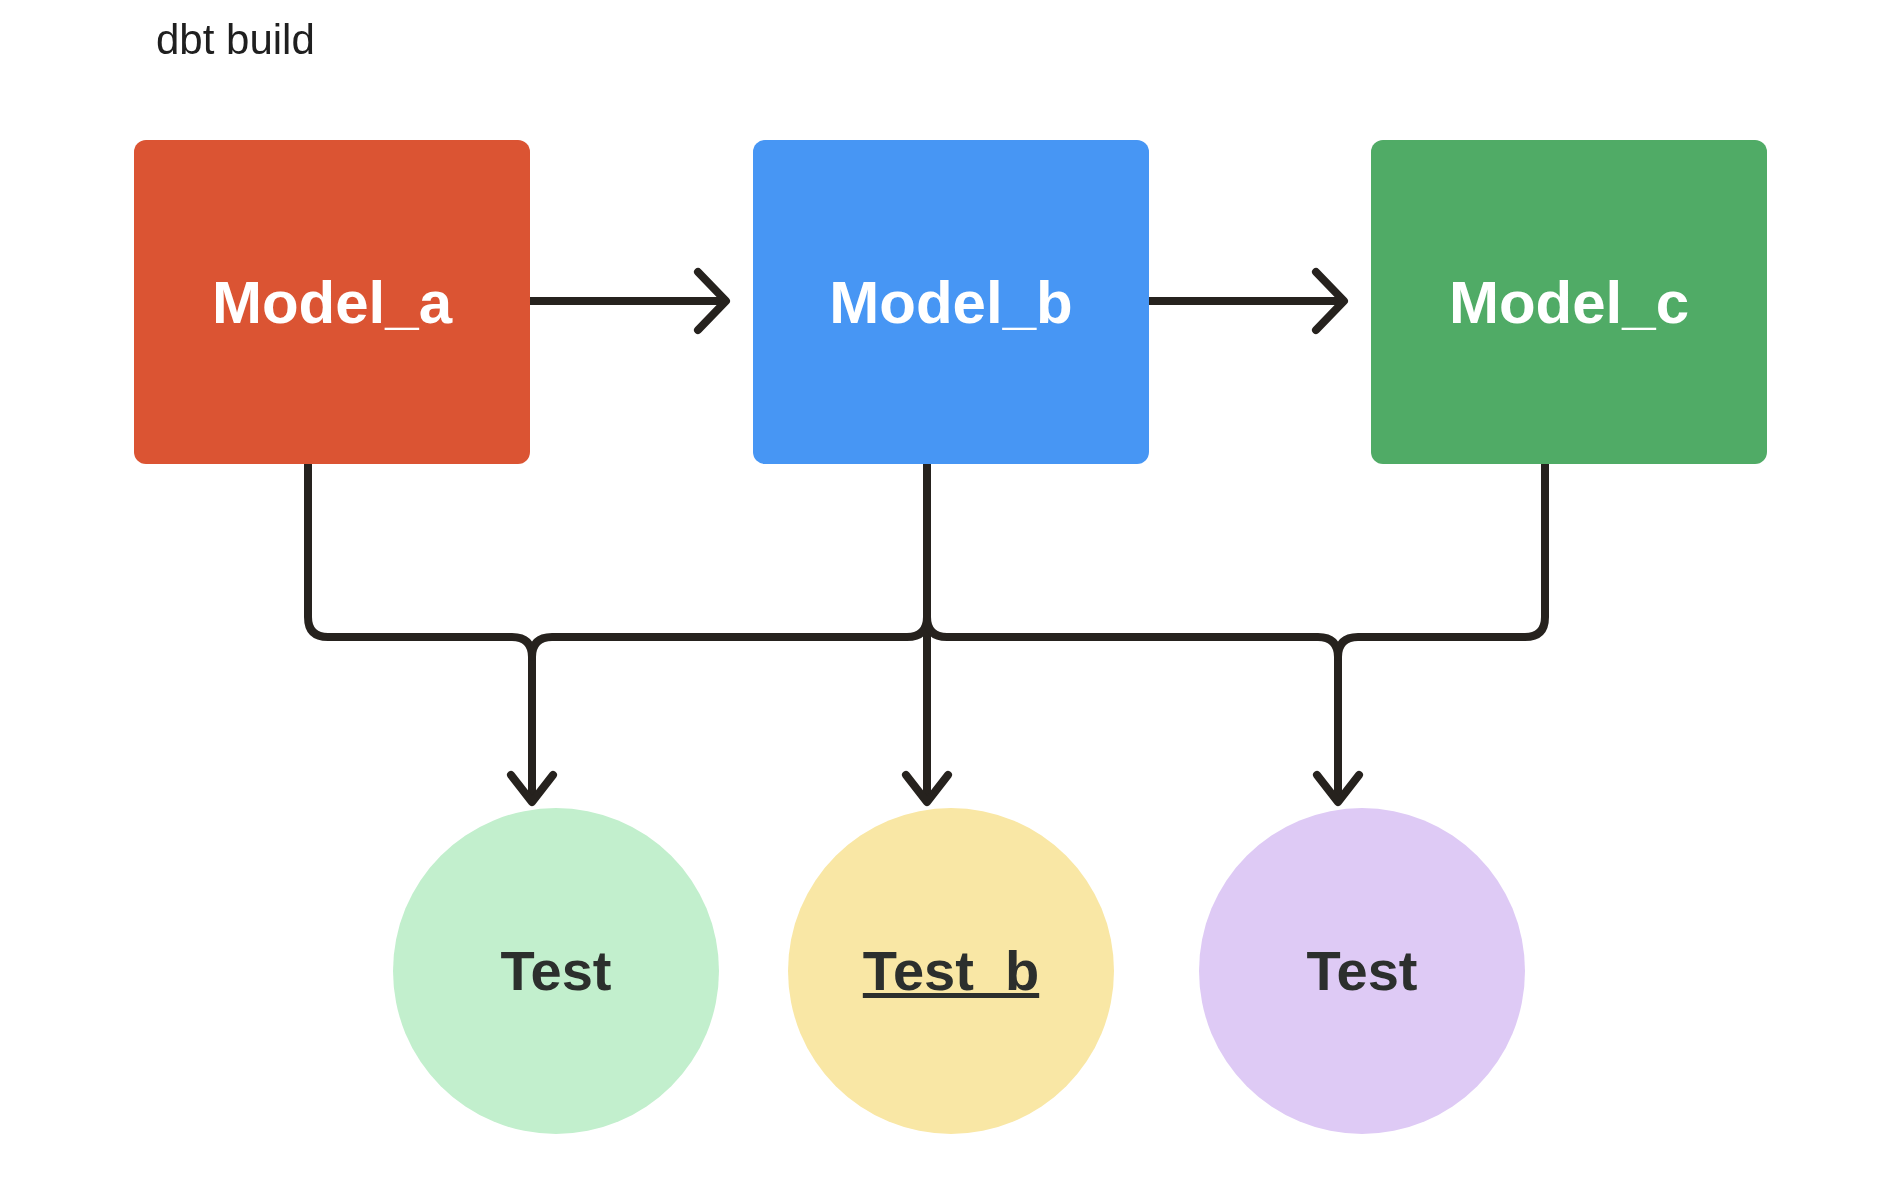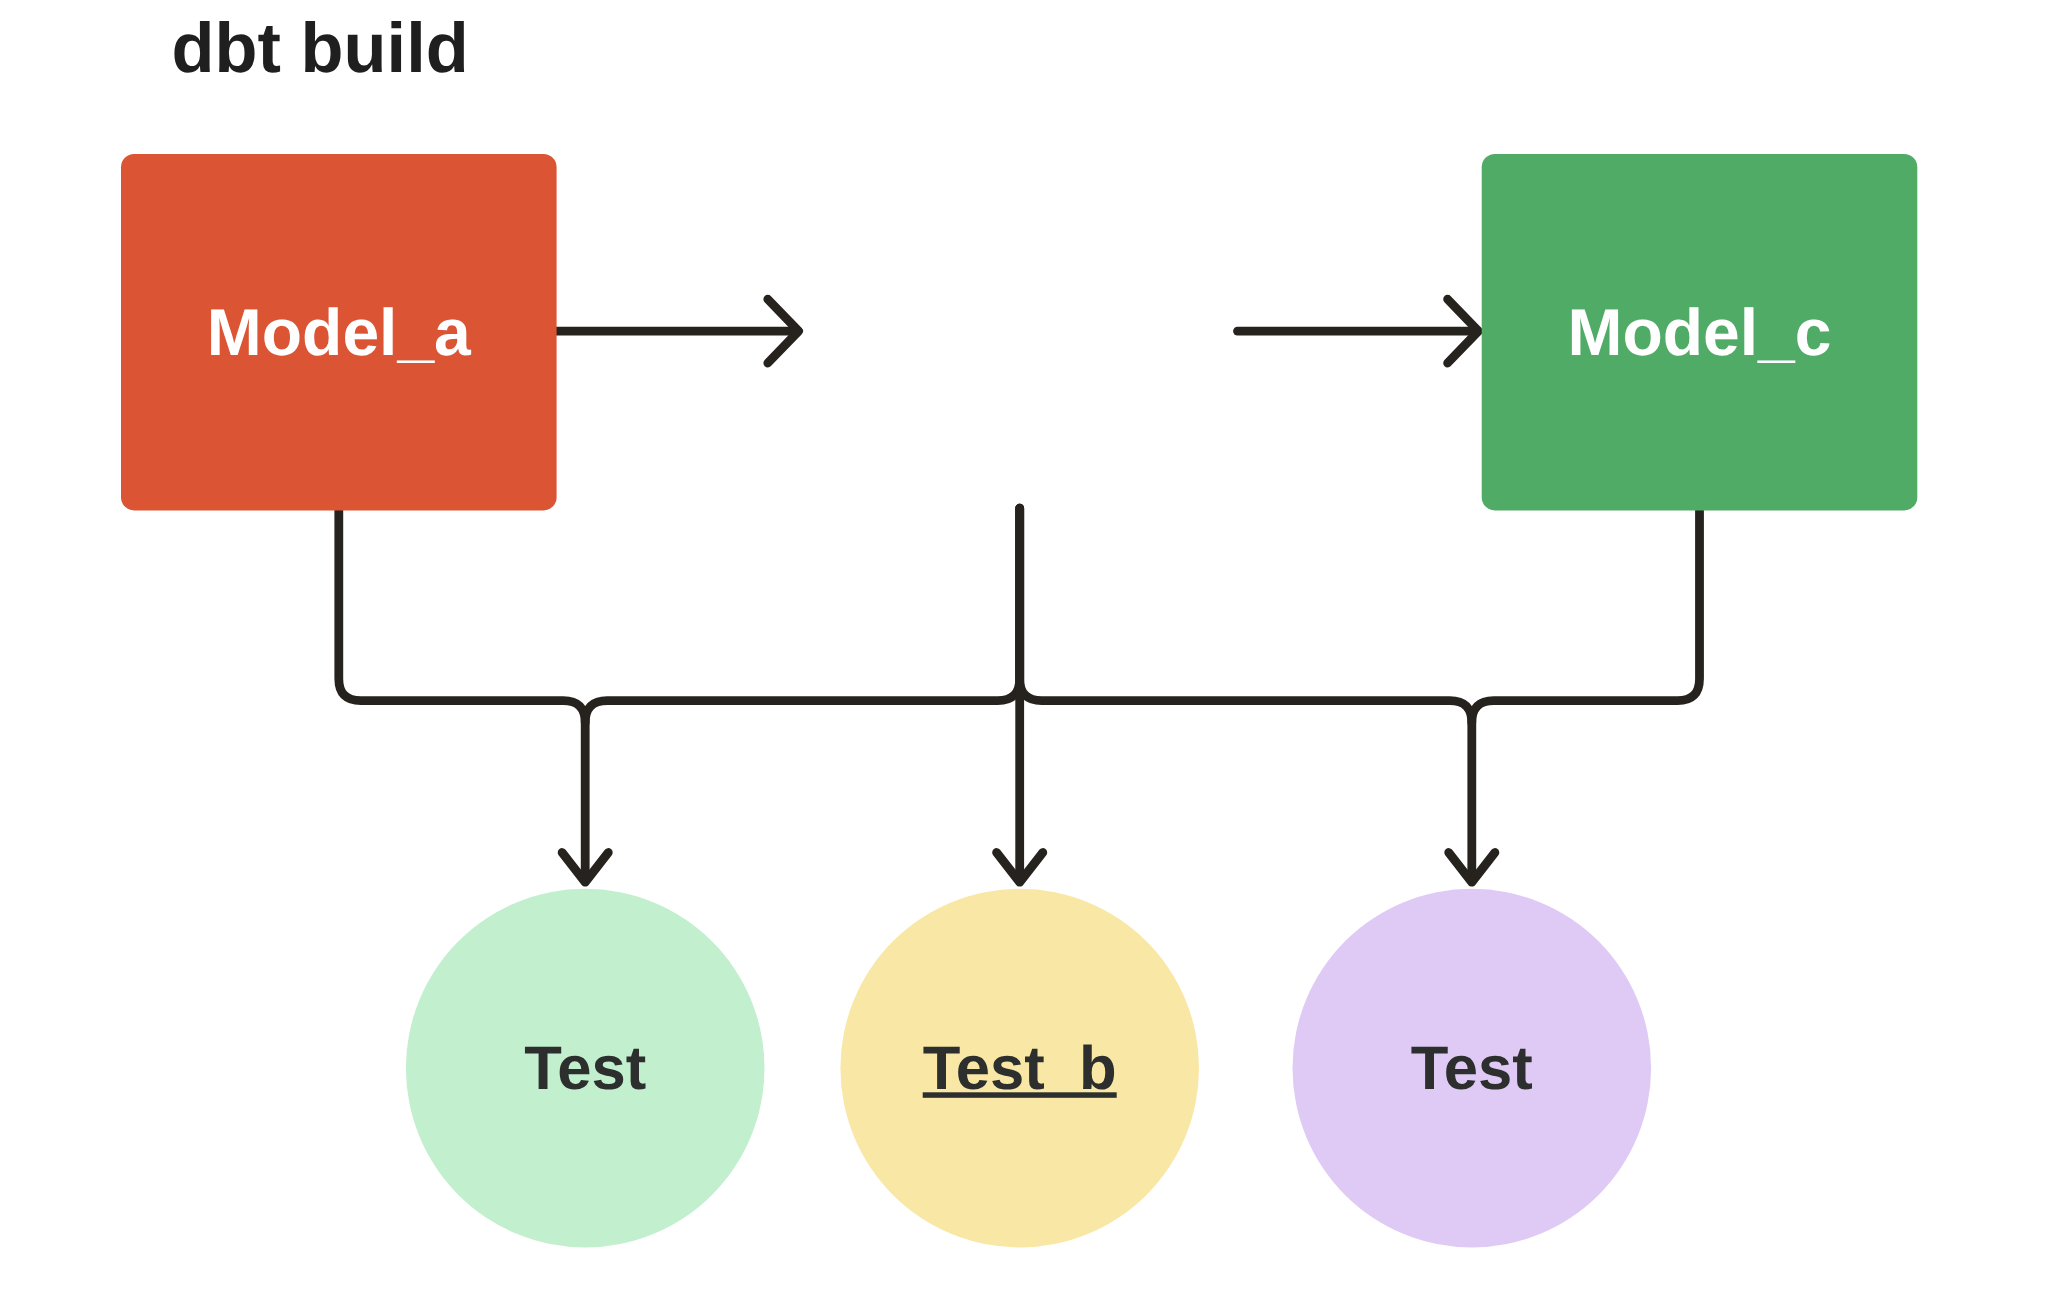--- a/index.html
+++ b/index.html
@@ -11,23 +11,23 @@
     position: relative;
     width: 1880px;
     height: 1186px;
     overflow: hidden;
     background: var(--color-background, #fff);
     font-family: "Liberation Sans", "DejaVu Sans", sans-serif;
   }
   .title {
     position: absolute;
     left: 156px;
-    top: 6px;
-    font-size: 64px;
-    font-weight: 700;
+    top: 16px;
+    font-size: 42px;
+    font-weight: 400;
     letter-spacing: 0px;
     color: var(--color-title-text, #1f1f1f);
     white-space: nowrap;
   }
   .edges {
     position: absolute;
     left: 0;
     top: 0;
     width: 1880px;
     height: 1186px;
@@ -38,20 +38,21 @@
     stroke-width: 8;
     stroke-linecap: round;
     stroke-linejoin: round;
   }
   .node {
     position: absolute;
     display: flex;
     flex-direction: column;
     align-items: center;
     justify-content: center;
+    margin-left: 24px;
   }
   .box {
     width: 396px;
     height: 324px;
     border-radius: 12px;
     color: var(--color-node-text-light, #fff);
     font-size: 60px;
     font-weight: 600;
   }
   .box-a { left: 110px; top: 140px; background: var(--color-model-a, #db5433); }
@@ -98,20 +99,23 @@
     <path class="edge" d="M 1545 462 V 617 Q 1545 637 1525 637 H 1358 Q 1338 637 1338 657"></path>
 
     <path class="edge" d="M 511 775 L 532 802 L 553 775"></path>
     <path class="edge" d="M 906 775 L 927 802 L 948 775"></path>
     <path class="edge" d="M 1317 775 L 1338 802 L 1359 775"></path>
   </svg>
 
   <div class="node box box-a">
     <span>Model_a</span>
   </div>
+  <div class="node box box-b">
+    <span>Model_b</span>
+  </div>
   <div class="node box box-c">
     <span>Model_c</span>
   </div>
 
   <div class="node circle circle-ab">
     <span>Test</span>
   </div>
   <div class="node circle circle-b">
     <span>Test_b</span>
 

